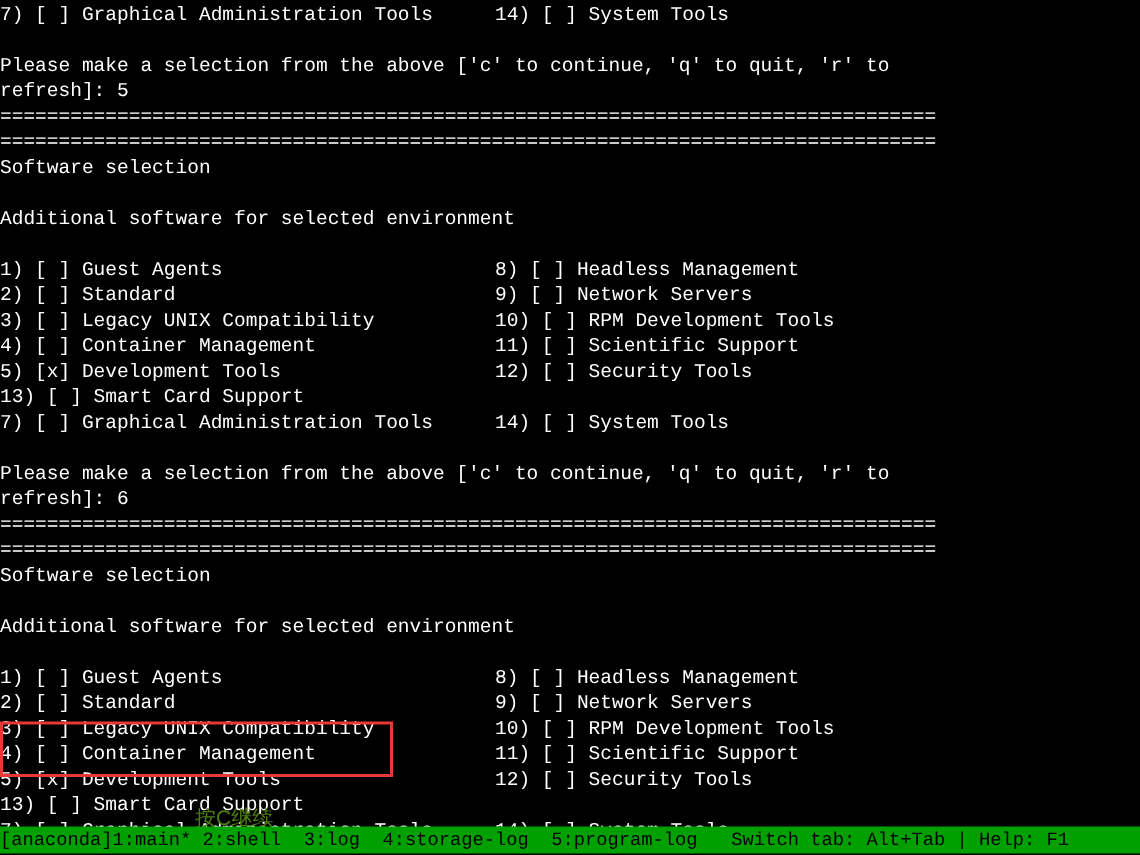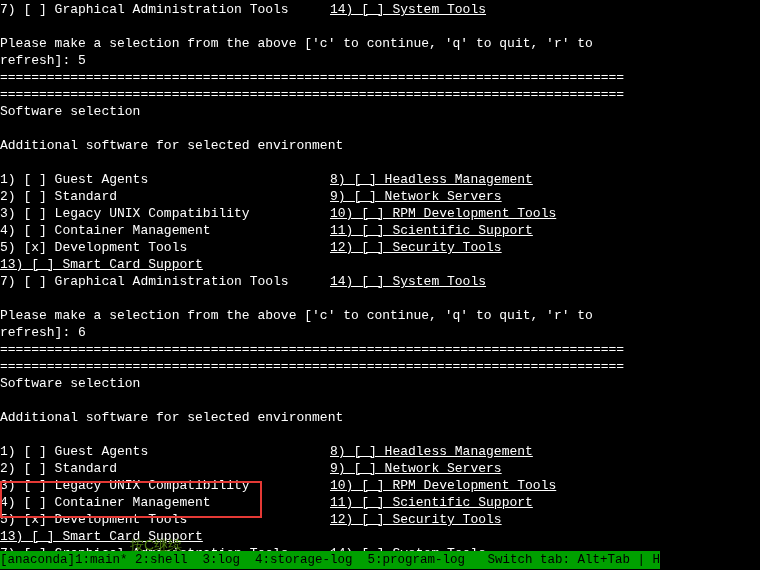--- a/index.html
+++ b/index.html
@@ -28,38 +28,37 @@
     }
     .cols {
       display: flex;
     }
     .col-left {
       width: 330px;
       white-space: pre;
     }
     .col-right {
       white-space: pre;
-      text-decoration: underline;
     }
     .highlight-box {
       position: absolute;
       border: 2px solid #e53935;
       pointer-events: none;
     }
     .annotation {
       position: absolute;
       color: #4d7c0f;
       font-family: sans-serif;
       font-size: 14px;
     }
     .status-bar {
       position: absolute;
       bottom: 1px;
       left: 0;
-      width: 660px;
+      width: 760px;
       background: #00a000;
       color: #000;
       font-family: "Courier New", monospace;
       font-size: 12.5px;
       white-space: pre;
       padding: 1px 0;
     }
   </style>
 </head>
 <body>

